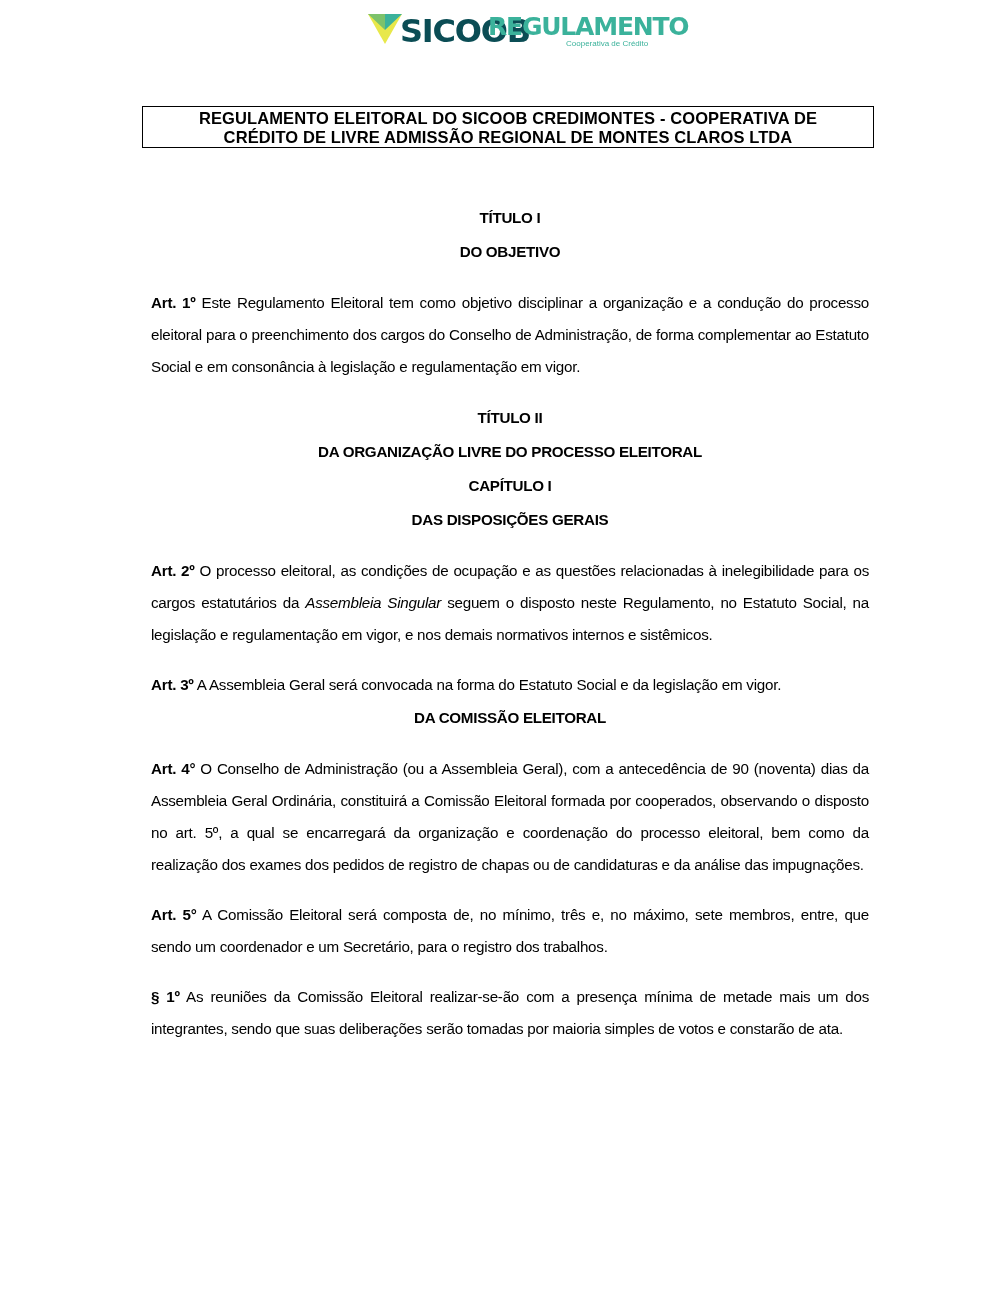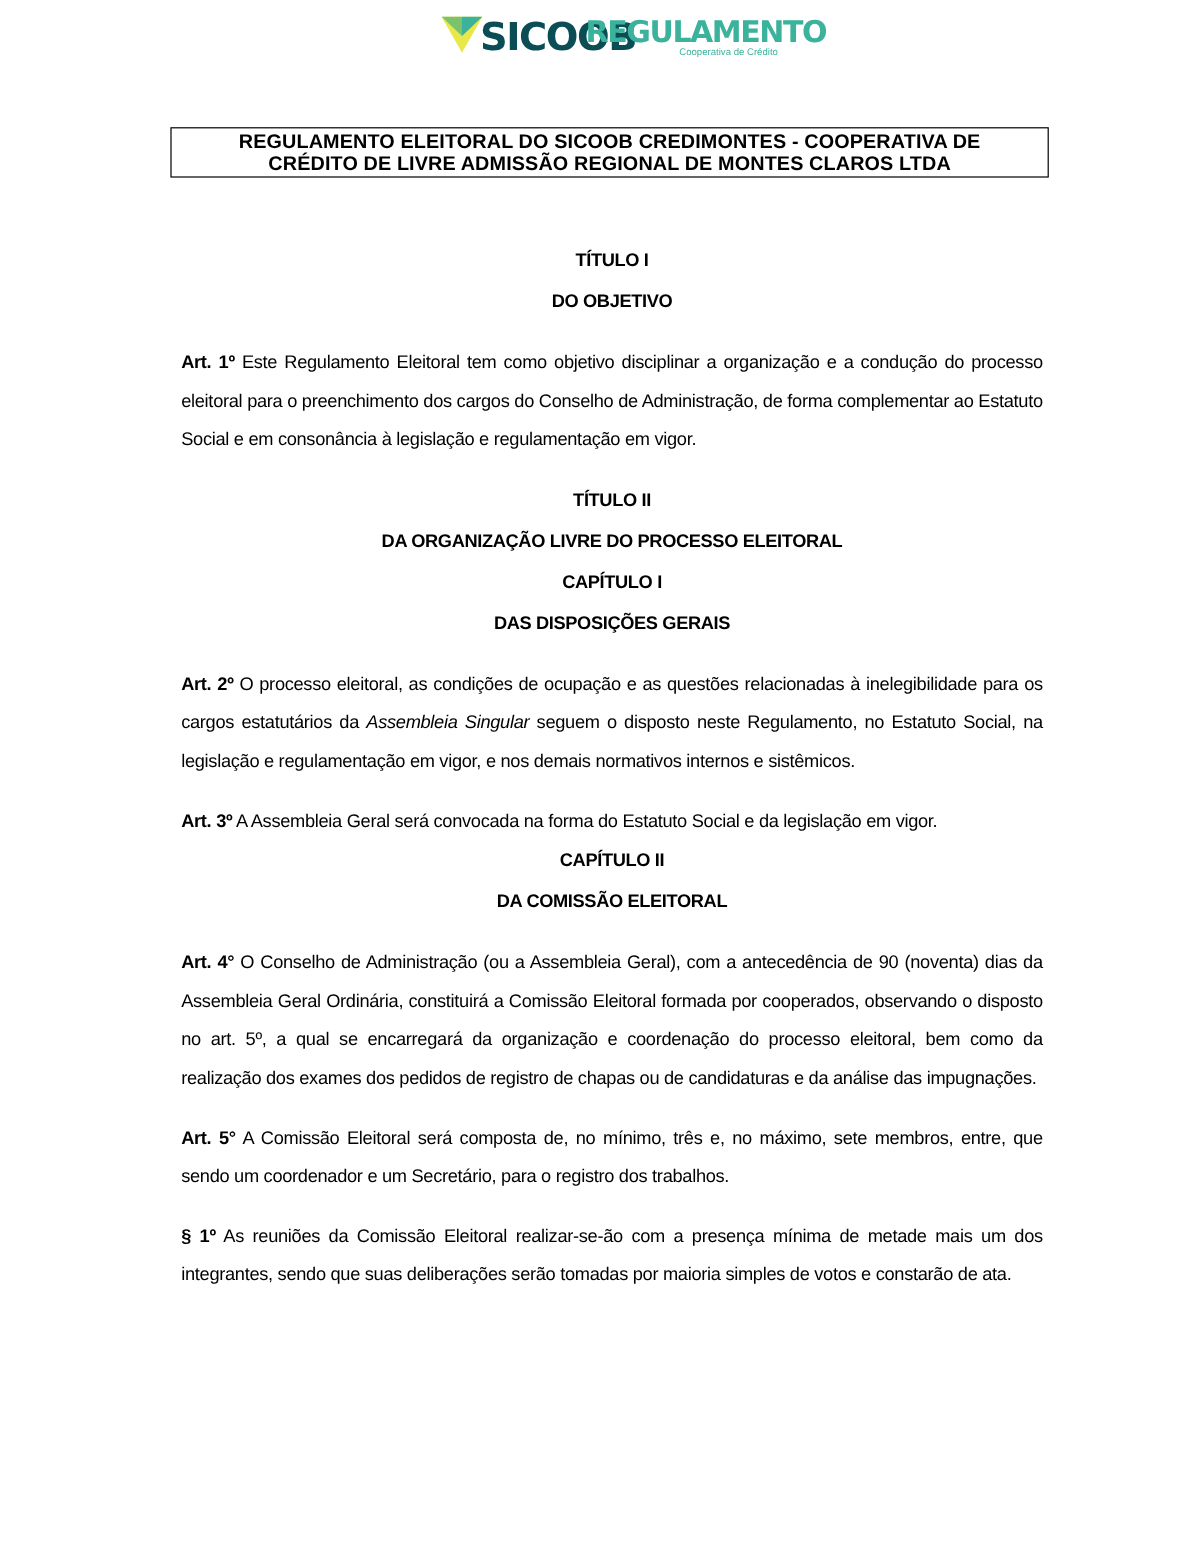--- a/index.html
+++ b/index.html
@@ -52,21 +52,20 @@
   <p class="p"><b>Art. 1º</b><span> Este Regulamento Eleitoral tem como objetivo disciplinar a organização e a condução do processo eleitoral para o preenchimento dos cargos do Conselho de Administração, de forma complementar ao Estatuto Social e em consonância à legislação e regulamentação em vigor.</span></p>
   <div class="gap"></div>
   <div class="h">TÍTULO II</div>
   <div class="h">DA ORGANIZAÇÃO LIVRE DO PROCESSO ELEITORAL</div>
   <div class="h">CAPÍTULO I</div>
   <div class="h">DAS DISPOSIÇÕES GERAIS</div>
   <div class="gap"></div>
   <p class="p"><b>Art. 2º</b><span> O processo eleitoral, as condições de ocupação e as questões relacionadas à inelegibilidade para os cargos estatutários da </span><i>Assembleia Singular</i><span> seguem o disposto neste Regulamento, no Estatuto Social, na legislação e regulamentação em vigor, e nos demais normativos internos e sistêmicos.</span></p>
   <div class="gap"></div>
   <p class="p"><b>Art. 3º</b><span> A Assembleia Geral será convocada na forma do Estatuto Social e da legislação em vigor.</span></p>
-  <div class="h">CAPÍTULO II</div>
   <div class="h">DA COMISSÃO ELEITORAL</div>
   <div class="gap"></div>
   <p class="p"><b>Art. 4°</b><span> O Conselho de Administração (ou a Assembleia Geral), com a antecedência de 90 (noventa) dias da Assembleia Geral Ordinária, constituirá a Comissão Eleitoral formada por cooperados, observando o disposto no art. 5º, a qual se encarregará da organização e coordenação do processo eleitoral, bem como da realização dos exames dos pedidos de registro de chapas ou de candidaturas e da análise das impugnações.</span></p>
   <div class="gap"></div>
   <p class="p"><b>Art. 5°</b><span> A Comissão Eleitoral será composta de, no mínimo, três e, no máximo, sete membros, entre, que sendo um coordenador e um Secretário, para o registro dos trabalhos.</span></p>
   <div class="gap"></div>
   <p class="p"><b>§ 1º</b><span> As reuniões da Comissão Eleitoral realizar-se-ão com a presença mínima de metade mais um dos integrantes, sendo que suas deliberações serão tomadas por maioria simples de votos e constarão de ata.</span></p>
 </div>
 
 </body></html>

